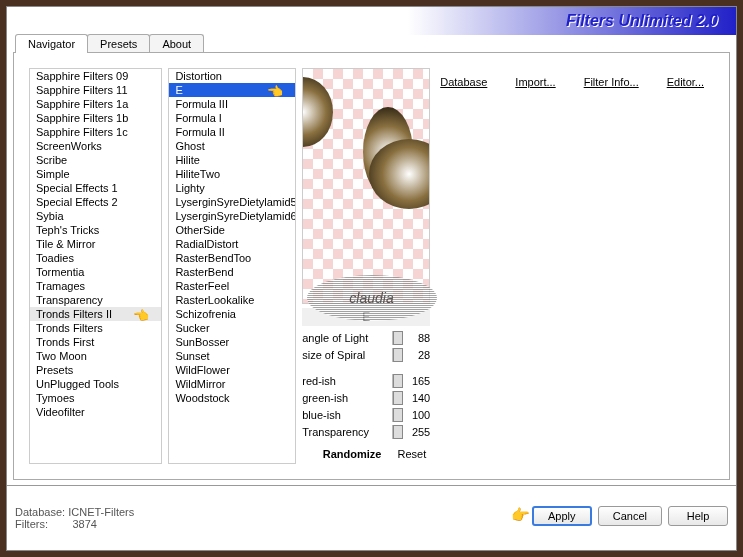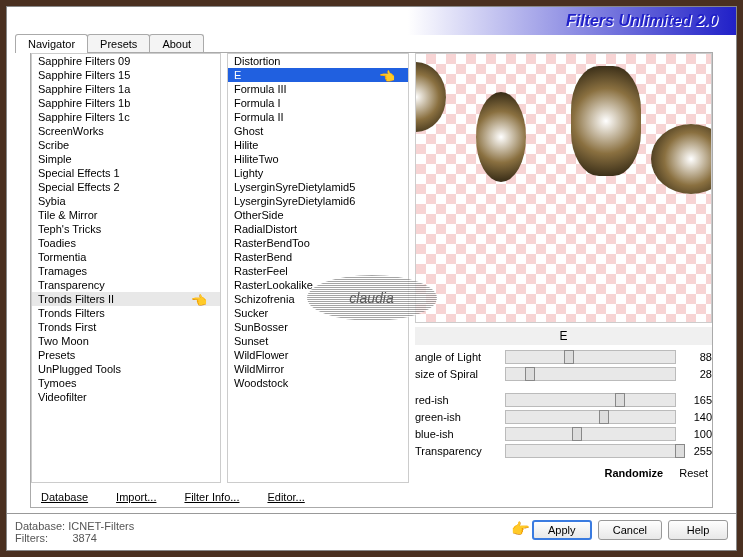--- a/index.html
+++ b/index.html
@@ -3,42 +3,42 @@
 <meta charset="utf-8">
 <style>
 * { box-sizing: border-box; margin: 0; padding: 0; font-family: Tahoma, Arial, sans-serif; font-size: 11px; }
 body { background: #4a3020; padding: 6px; }
 .window { background: #fff; width: 731px; height: 545px; border: 1px solid #888; display: flex; flex-direction: column; }
 .titlebar { height: 28px; background: linear-gradient(to right, #fff 0%, #fff 55%, #2020c8 100%); display: flex; justify-content: flex-end; align-items: center; padding-right: 18px; }
 .titlebar-text { font-style: italic; font-weight: bold; font-size: 16px; color: #2020c8; text-shadow: 1px 1px 0 #fff; }
 .tabs { display: flex; padding-left: 8px; margin-top: -1px; }
 .tab { padding: 3px 12px; border: 1px solid #aaa; border-bottom: none; background: #f4f4f4; border-radius: 3px 3px 0 0; margin-right: -1px; cursor: pointer; }
 .tab.active { background: #fff; position: relative; z-index: 2; }
-.tabpanel { border: 1px solid #aaa; margin: 0 23px; flex: 1; display: flex; flex-direction: column; padding: 0; position: relative; top: -1px; }
+.tabpanel { border: 1px solid #aaa; margin: 0 6px; flex: 1; display: flex; flex-direction: row; padding: 15px; position: relative; top: -1px; }
 .columns { display: flex; flex: 1; gap: 6px; overflow: hidden; }
 .listcol { border: 1px solid #ccc; background: #fff; overflow-y: scroll; overflow-x: hidden; }
 .listcol.a { width: 190px; }
 .listcol.b { width: 182px; }
 .listitem { padding: 1px 6px; white-space: nowrap; cursor: pointer; position: relative; }
 .listitem.selected { background: #e8e8e8; }
 .listitem.selected-blue { background: #2060e0; color: #fff; }
 .rightcol { flex: 1; display: flex; flex-direction: column; }
 .preview { flex: 1; border: 1px solid #ccc; background: repeating-conic-gradient(#f7d4d4 0% 25%, #fff 0% 50%) 0 0/20px 20px; position: relative; overflow: hidden; margin-bottom: 4px; }
 .preview-shape { position: absolute; background: radial-gradient(circle, #fff, #8a7040, #1a1408); }
 .filtername { background: #f0f0f0; text-align: center; padding: 2px; font-size: 12px; margin-bottom: 4px; }
 .sliders { display: flex; flex-direction: column; gap: 1px; }
 .sliderrow { display: flex; align-items: center; height: 16px; }
 .sliderrow .lbl { width: 90px; }
 .sliderrow .track { flex: 1; height: 14px; background: #e8e8e8; border: 1px solid #bbb; position: relative; }
 .sliderrow .thumb { position: absolute; top: -1px; width: 10px; height: 14px; background: #ddd; border: 1px solid #888; }
 .sliderrow .val { width: 36px; text-align: right; padding-left: 6px; }
 .slidergap { height: 10px; }
 .btnrow { display: flex; justify-content: flex-end; gap: 8px; padding: 6px 0 2px; }
 .linkbtn { text-decoration: underline; cursor: pointer; padding: 2px 4px; }
-.bottombar { display: flex; align-items: flex-start; padding: 6px 8px; border-top: 1px solid #999; margin-top: 4px; }
+.bottombar { display: flex; align-items: flex-start; padding: 20px 8px; border-top: 1px solid #999; margin-top: 4px; }
 .bottombar .footinfo { flex: 1; }
 .bottombar .footinfo div { color: #555; }
 .wbtn { padding: 3px 14px; background: linear-gradient(#fefefe,#e8e8e8); border: 1px solid #999; border-radius: 3px; cursor: pointer; margin-left: 6px; min-width: 60px; text-align: center; }
 .wbtn.default { border: 2px solid #3a7be0; padding: 2px 13px; }
 .pointer { position: absolute; right: 12px; top: 1px; font-size: 13px; }
 .pointer-apply { position: relative; display: inline-block; margin-right: -4px; font-size: 15px; vertical-align: middle; }
 .watermark { position: absolute; left: 50%; top: 275px; transform: translateX(-50%); width: 130px; height: 46px; background: repeating-linear-gradient(#888,#888 1px,#fff 1px,#fff 2px); border-radius: 50%/50%; opacity: 0.75; pointer-events: none; color: #222; font-style: italic; font-size: 14px; display:flex; align-items:center; justify-content:center; }
 .linksrow { display: flex; gap: 20px; padding: 6px 6px 2px; }
 ::-webkit-scrollbar { width: 16px; }
 ::-webkit-scrollbar-track { background: #f0f0f0; }
@@ -55,32 +55,32 @@
   <div class="tabs">
     <div class="tab active">Navigator</div>
     <div class="tab">Presets</div>
     <div class="tab">About</div>
   </div>
 
   <div class="tabpanel">
     <div class="columns">
       <div class="listcol a" id="listA">
           <div class="listitem">Sapphire Filters 09</div>
-          <div class="listitem">Sapphire Filters 15</div>
+          <div class="listitem">Sapphire Filters 11</div>
           <div class="listitem">Sapphire Filters 1a</div>
           <div class="listitem">Sapphire Filters 1b</div>
           <div class="listitem">Sapphire Filters 1c</div>
           <div class="listitem">ScreenWorks</div>
           <div class="listitem">Scribe</div>
           <div class="listitem">Simple</div>
           <div class="listitem">Special Effects 1</div>
           <div class="listitem">Special Effects 2</div>
           <div class="listitem">Sybia</div>
+          <div class="listitem">Teph's Tricks</div>
           <div class="listitem">Tile &amp; Mirror</div>
-          <div class="listitem">Teph's Tricks</div>
           <div class="listitem">Toadies</div>
           <div class="listitem">Tormentia</div>
           <div class="listitem">Tramages</div>
           <div class="listitem">Transparency</div>
           <div class="listitem selected">Tronds Filters II<span class="pointer">👈</span></div>
           <div class="listitem">Tronds Filters</div>
           <div class="listitem">Tronds First</div>
           <div class="listitem">Two Moon</div>
           <div class="listitem">Presets</div>
           <div class="listitem">UnPlugged Tools</div>

